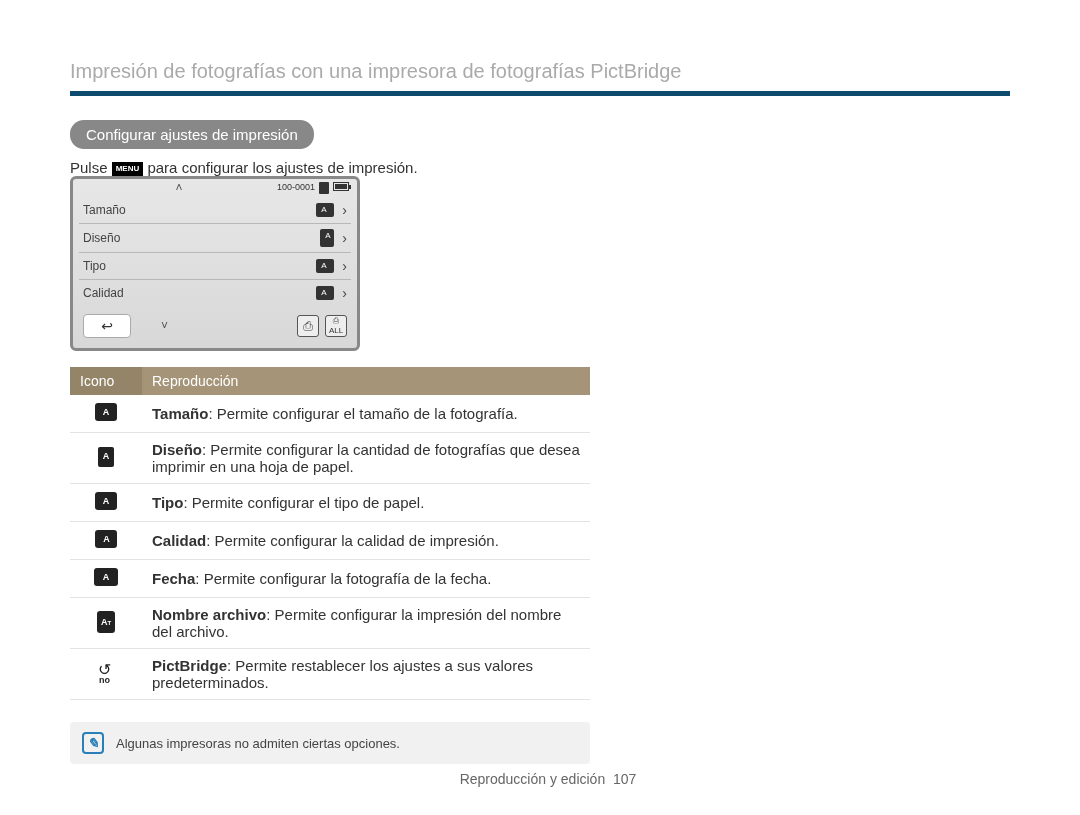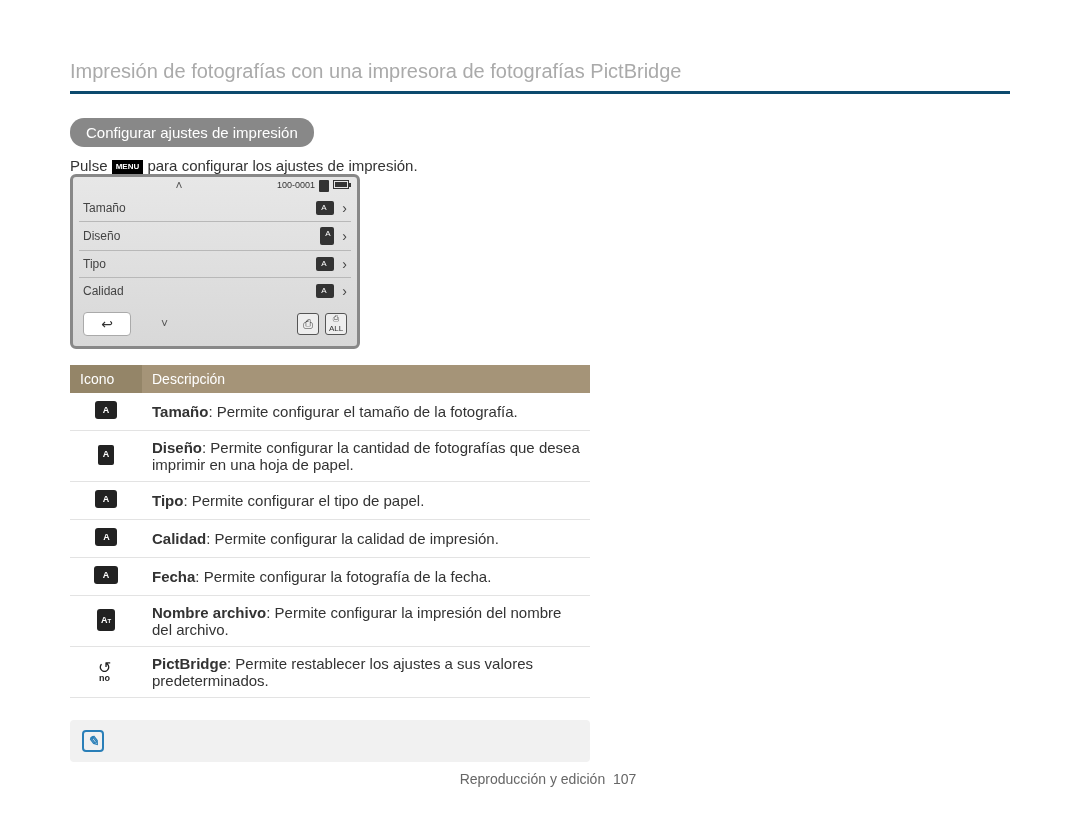--- a/index.html
+++ b/index.html
@@ -12,21 +12,21 @@
     height: 815px;
     position: relative;
   }
   .page {
     padding: 60px 70px 40px 70px;
   }
   .page-title {
     font-size: 20px;
     font-weight: 300;
     color: #aaa;
-    border-bottom: 3px solid #0c4a6e;
+    border-bottom: 5px solid #0c4a6e;
     padding-bottom: 8px;
     margin-bottom: 24px;
   }
   .pill {
     display: inline-block;
     background: #888;
     color: #fff;
     font-size: 15px;
     padding: 6px 16px;
     border-radius: 14px;
@@ -290,21 +290,21 @@
         <div class="bot-icon" style="font-size:8px;line-height:10px;">⎙<br>ALL</div>
       </div>
     </div>
   </div>
 
   
   <table class="tbl">
     <thead>
       <tr>
         <th>Icono</th>
-        <th>Descripción</th>
+        <th>Reproducción</th>
       </tr>
     </thead>
     <tbody>
       <tr>
         <td><span class="rowicon"><span class="lab">A</span></span></td>
         <td><b>Tamaño</b><span>: Permite configurar el tamaño de la fotografía.</span></td>
       </tr>
       <tr>
         <td><span class="rowicon sm"><span class="lab">A</span></span></td>
         <td><b>Diseño</b><span>: Permite configurar la cantidad de fotografías que desea imprimir en una hoja de papel.</span></td>
@@ -327,19 +327,20 @@
       </tr>
       <tr>
         <td><span class="rowicon reset"></span></td>
         <td><b>PictBridge</b><span>: Permite restablecer los ajustes a sus valores predeterminados.</span></td>
       </tr>
     </tbody>
   </table>
 
   <div class="notebox">
     <div class="noteicon">✎</div>
+    <div>Algunas impresoras no admiten ciertas opciones.</div>
   </div>
 </div>
 
 <div class="footer">
   <span>Reproducción y edición</span>&nbsp;
   <span class="pn">107</span>
 </div>
 
 </body></html>

